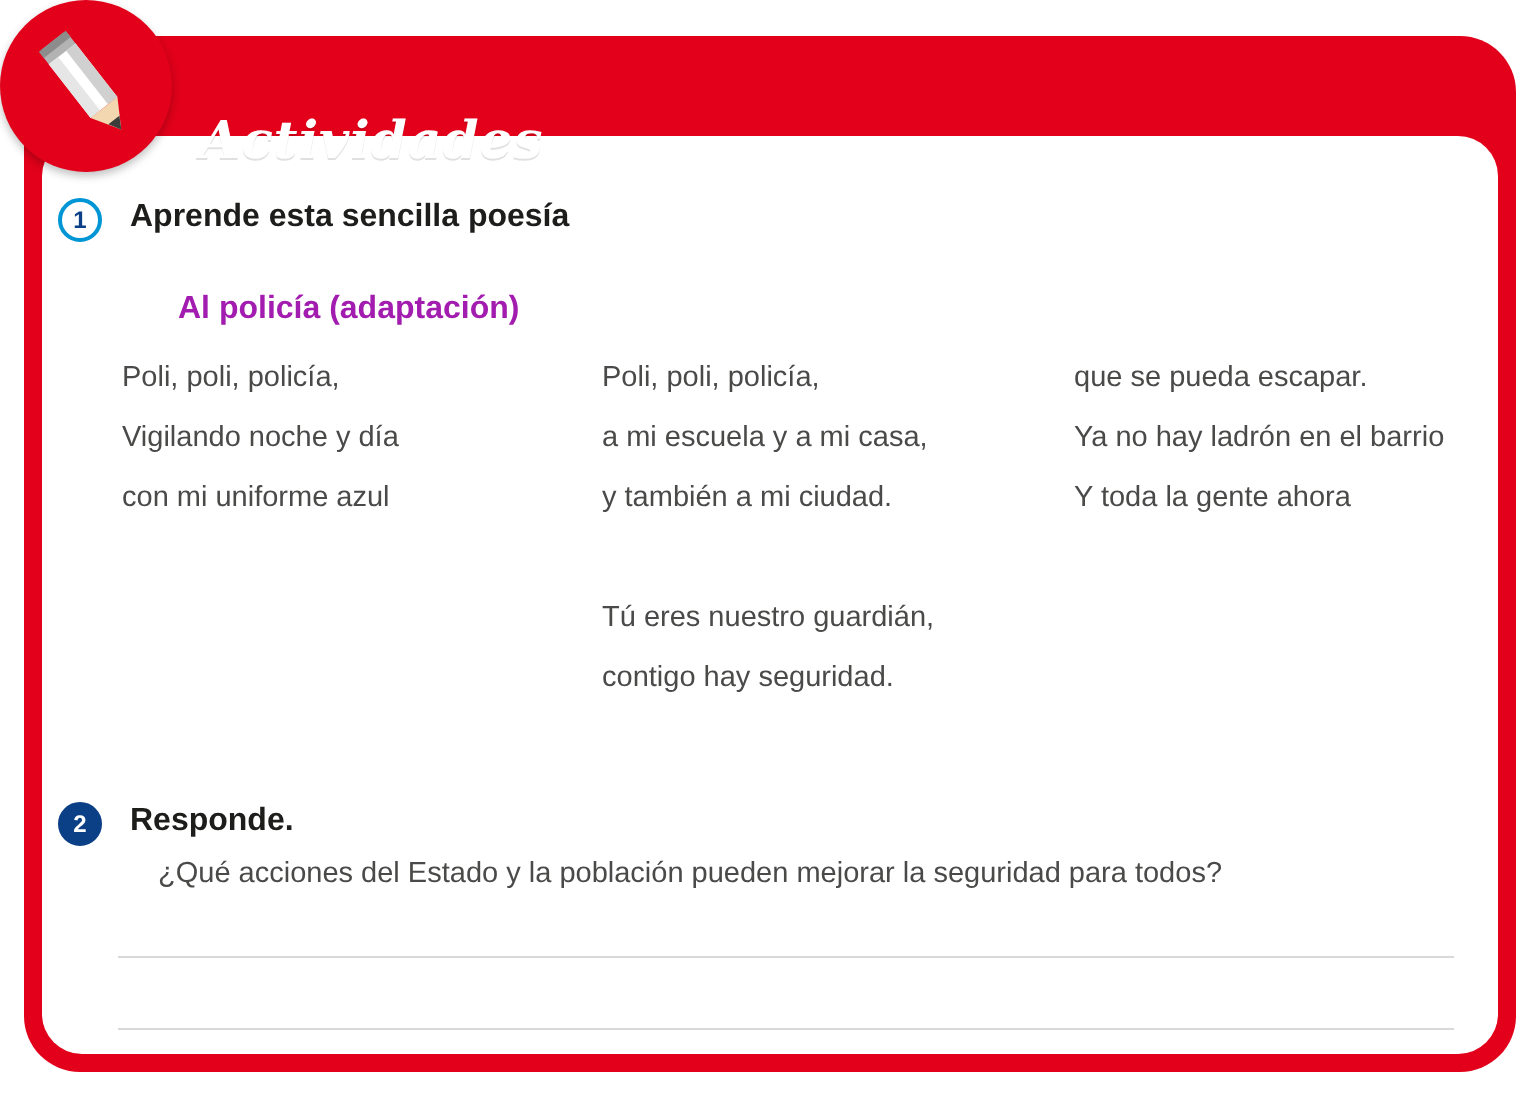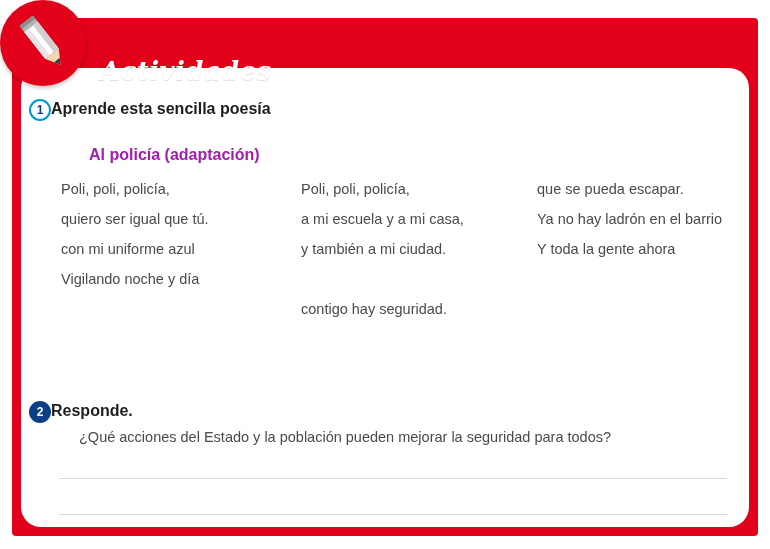--- a/index.html
+++ b/index.html
@@ -23,21 +23,21 @@
 
   
   .frame {
     position: absolute;
     left: 12px;
     top: 18px;
     width: 746px;
     height: 518px;
     box-sizing: border-box;
     background: #e2001a;
-    border-radius: 4px;
+    border-radius: 28px;
   }
   .frame-inner {
     position: absolute;
     left: 9px;
     top: 50px;
     width: 728px;
     height: 459px;
     box-sizing: border-box;
     background: #ffffff;
     border-radius: 20px;
@@ -111,21 +111,21 @@
     box-sizing: border-box;
     flex: none;
     margin-top: 1px;
   }
   .num.filled {
     background: #0b3f86;
     border-color: #0b3f86;
     color: #ffffff;
   }
   .item-text {
-    margin-left: 0;
+    margin-left: 14px;
     font-size: 16px;
     color: #1d1d1b;
     font-weight: bold;
     line-height: 22px;
   }
 
   
   .poem-title {
     position: absolute;
     left: 68px;
@@ -202,30 +202,30 @@
       <div class="num">1</div>
       <div class="item-text">Aprende esta sencilla poesía</div>
     </div>
 
     <div class="poem-title">Al policía (adaptación)</div>
 
     <div class="poem-cols">
 
       <div class="col col1">
         <div>Poli, poli, policía,</div>
-        <div>quiero ser igual que tú.</div>
+        <div>Vigilando noche y día</div>
         <div>con mi uniforme azul</div>
-        <div>Vigilando noche y día</div>
       </div>
 
       <div class="col col2">
         <div>Poli, poli, policía,</div>
         <div>a mi escuela y a mi casa,</div>
         <div>y también a mi ciudad.</div>
         <div class="stanza-gap"></div>
+        <div>Tú eres nuestro guardián,</div>
         <div>contigo hay seguridad.</div>
       </div>
 
       <div class="col col3">
         <div>que se pueda escapar.</div>
         <div>Ya no hay ladrón en el barrio</div>
         <div>Y toda la gente ahora</div>
       </div>
 
     </div>

